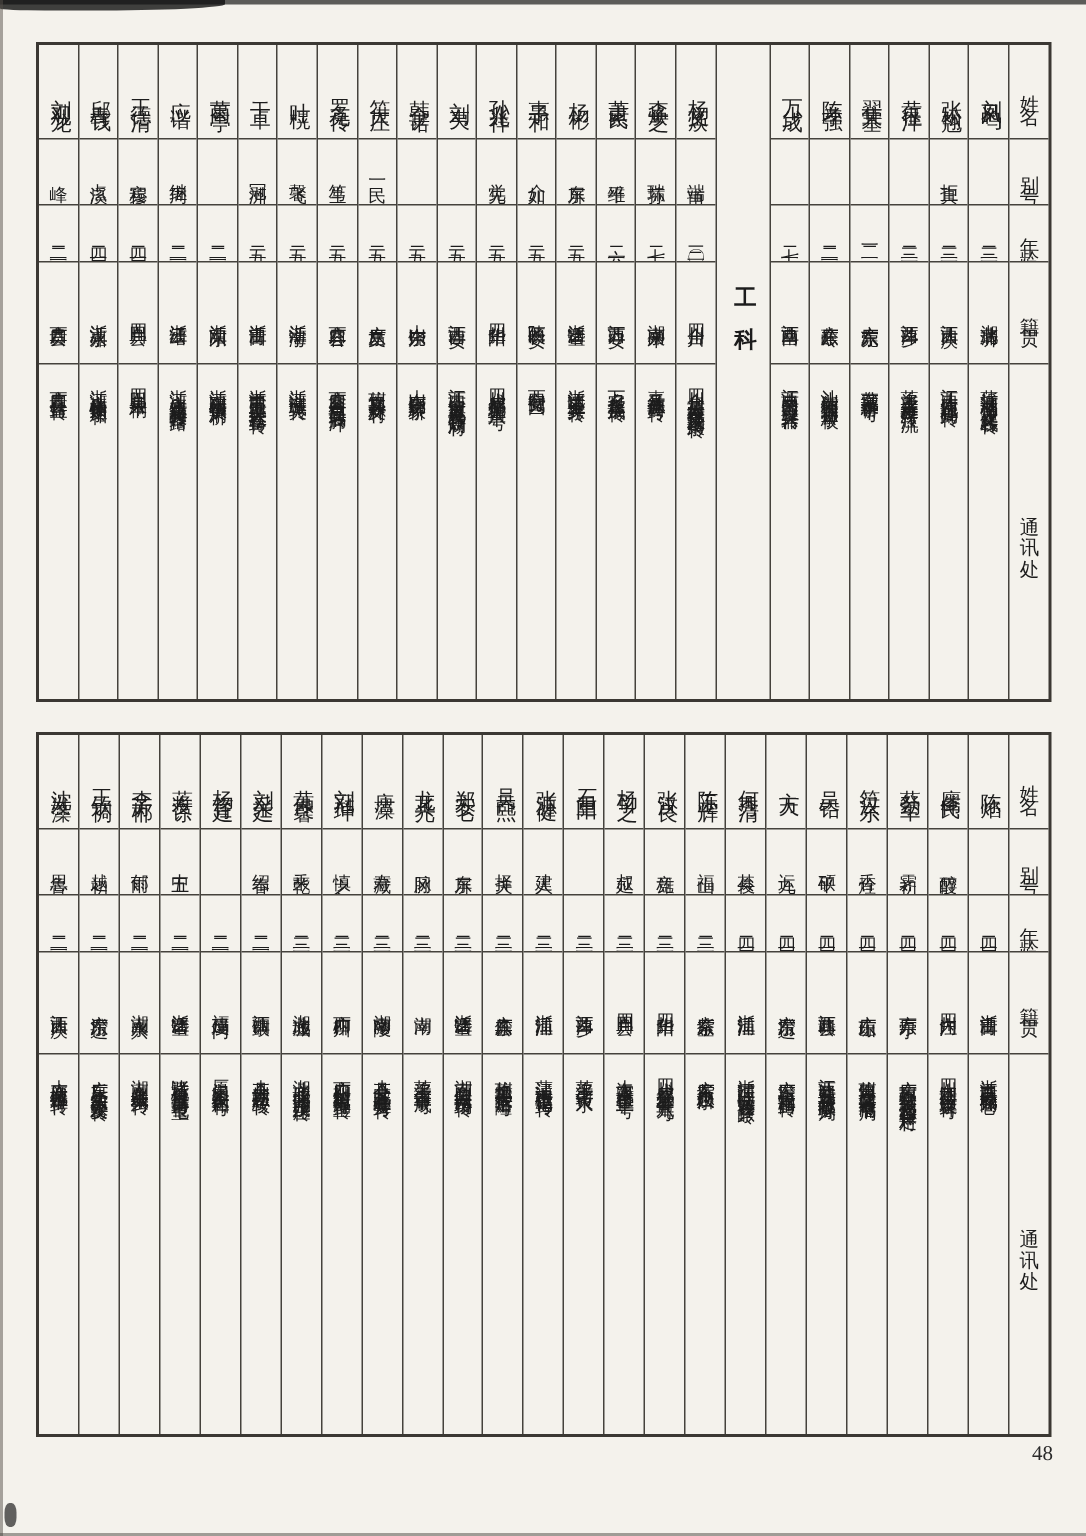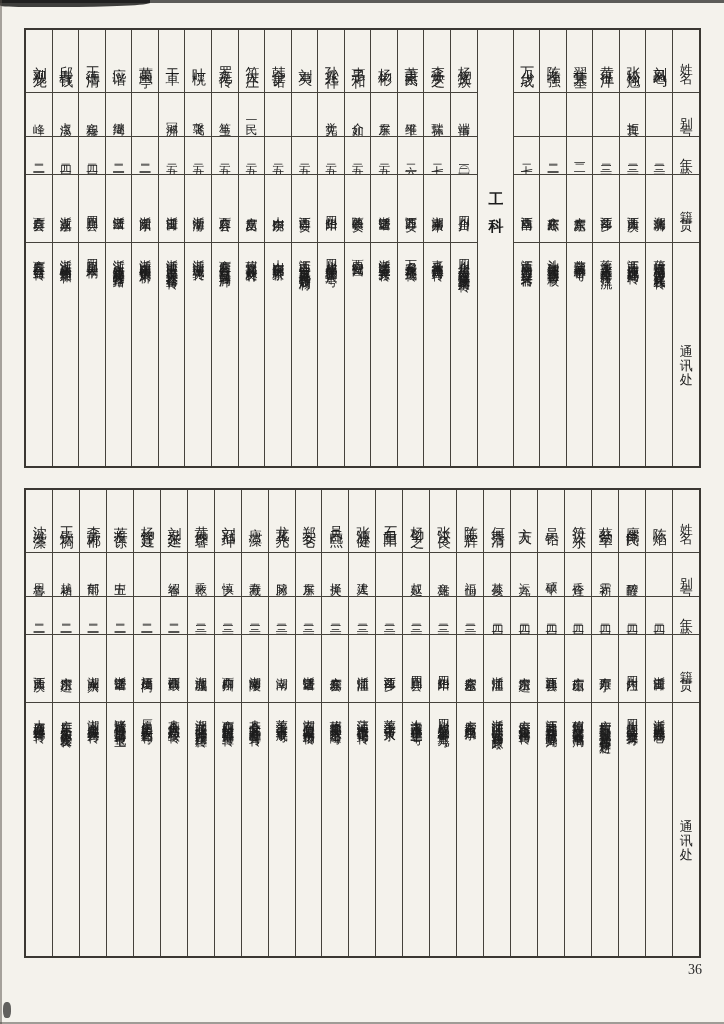--- a/index.html
+++ b/index.html
@@ -919,14 +919,14 @@
     </div>
     <div class="cell cell-native">
       <span class="vtext">籍贯</span>
     </div>
     <div class="cell cell-address">
       <span class="vtext">通讯处</span>
     </div>
   </div>
     </div>
 
-  <div class="page-number">36</div>
+  <div class="page-number">48</div>
 </div>
 
 </body></html>

